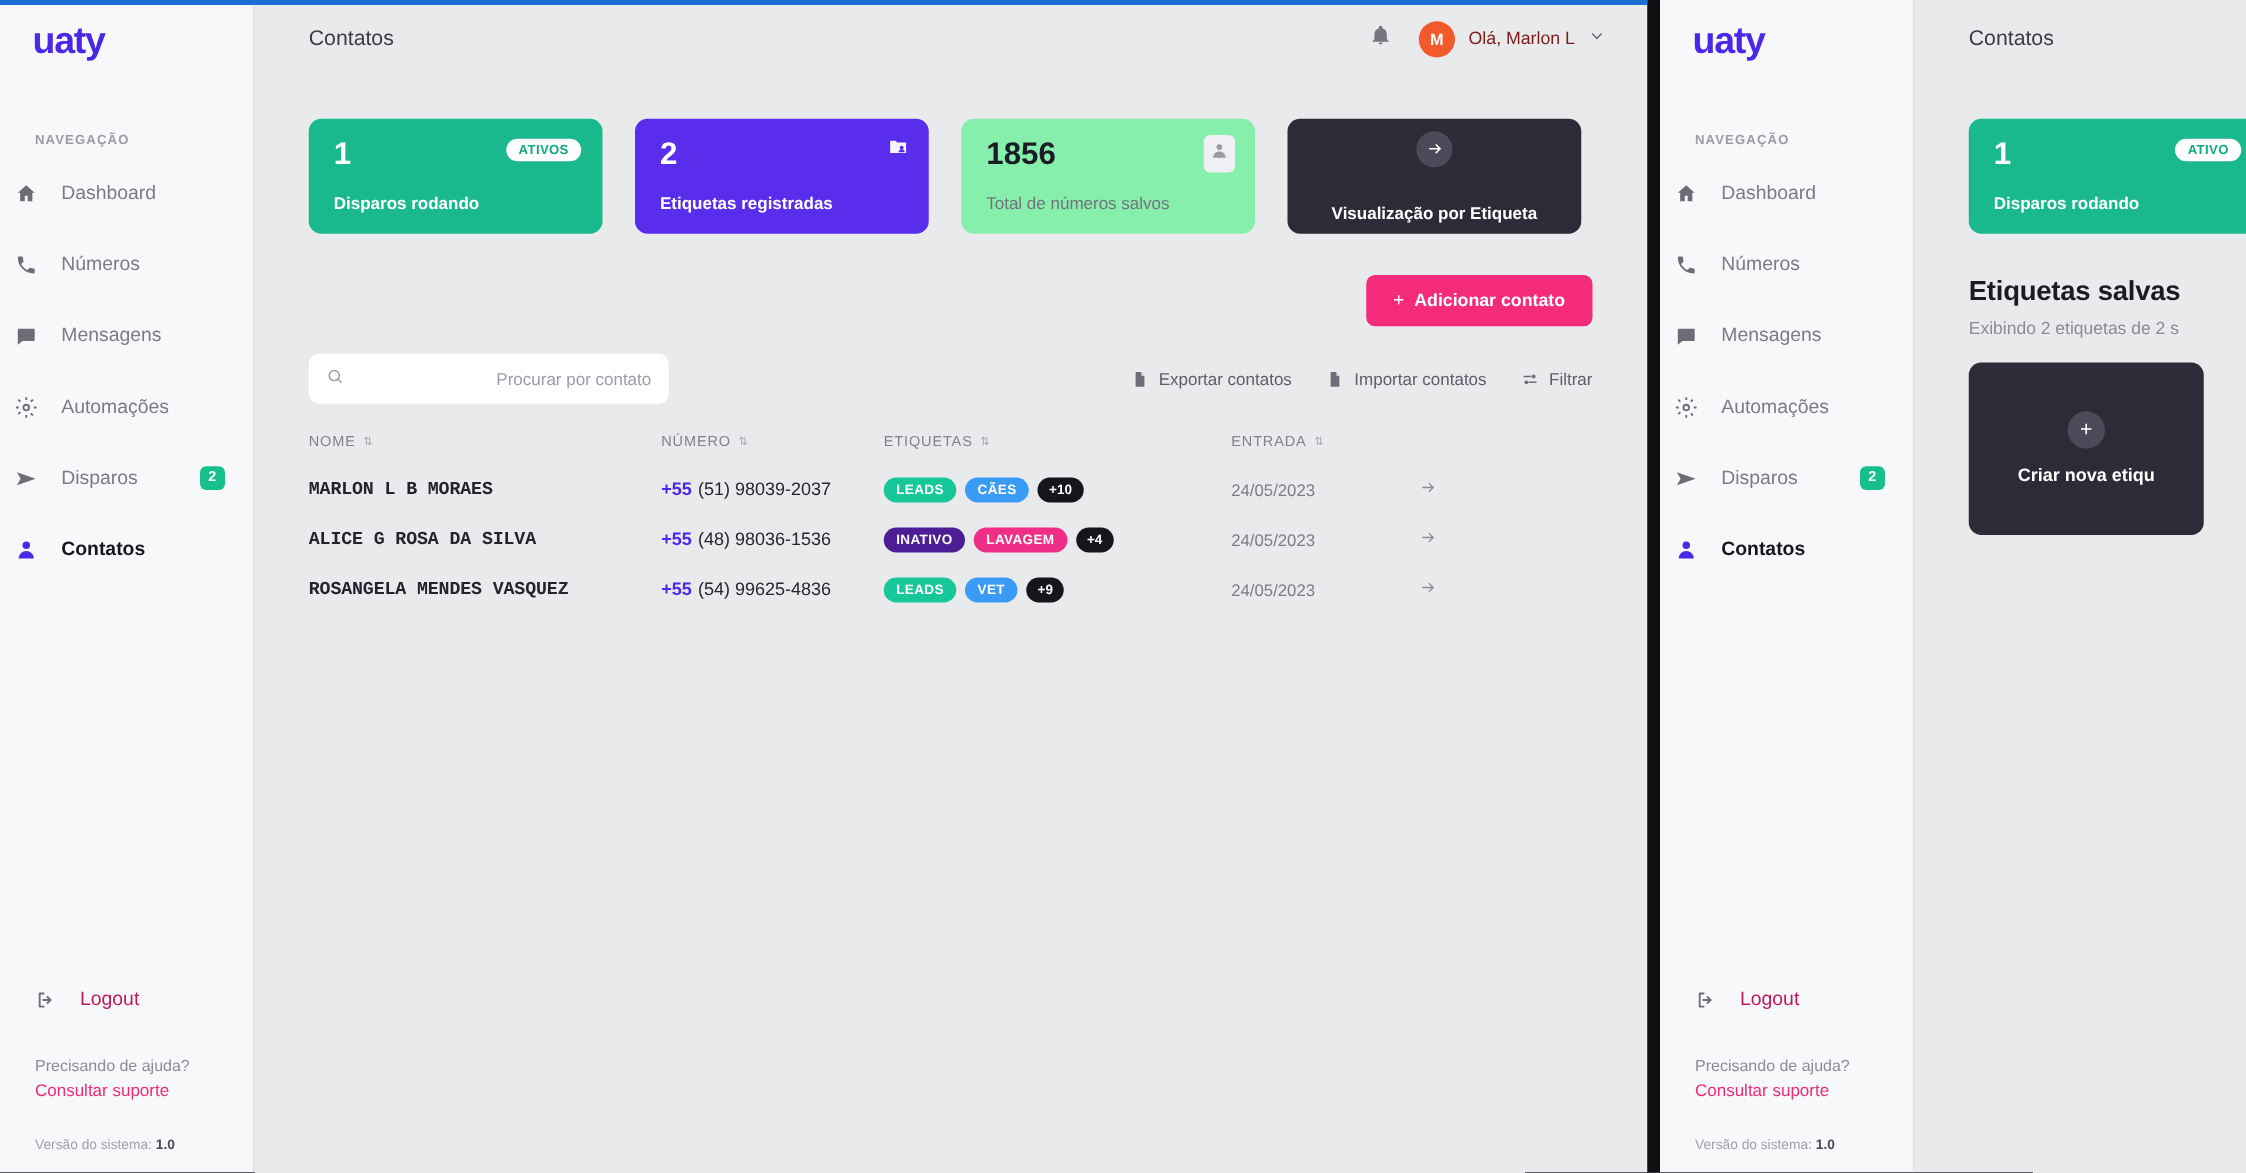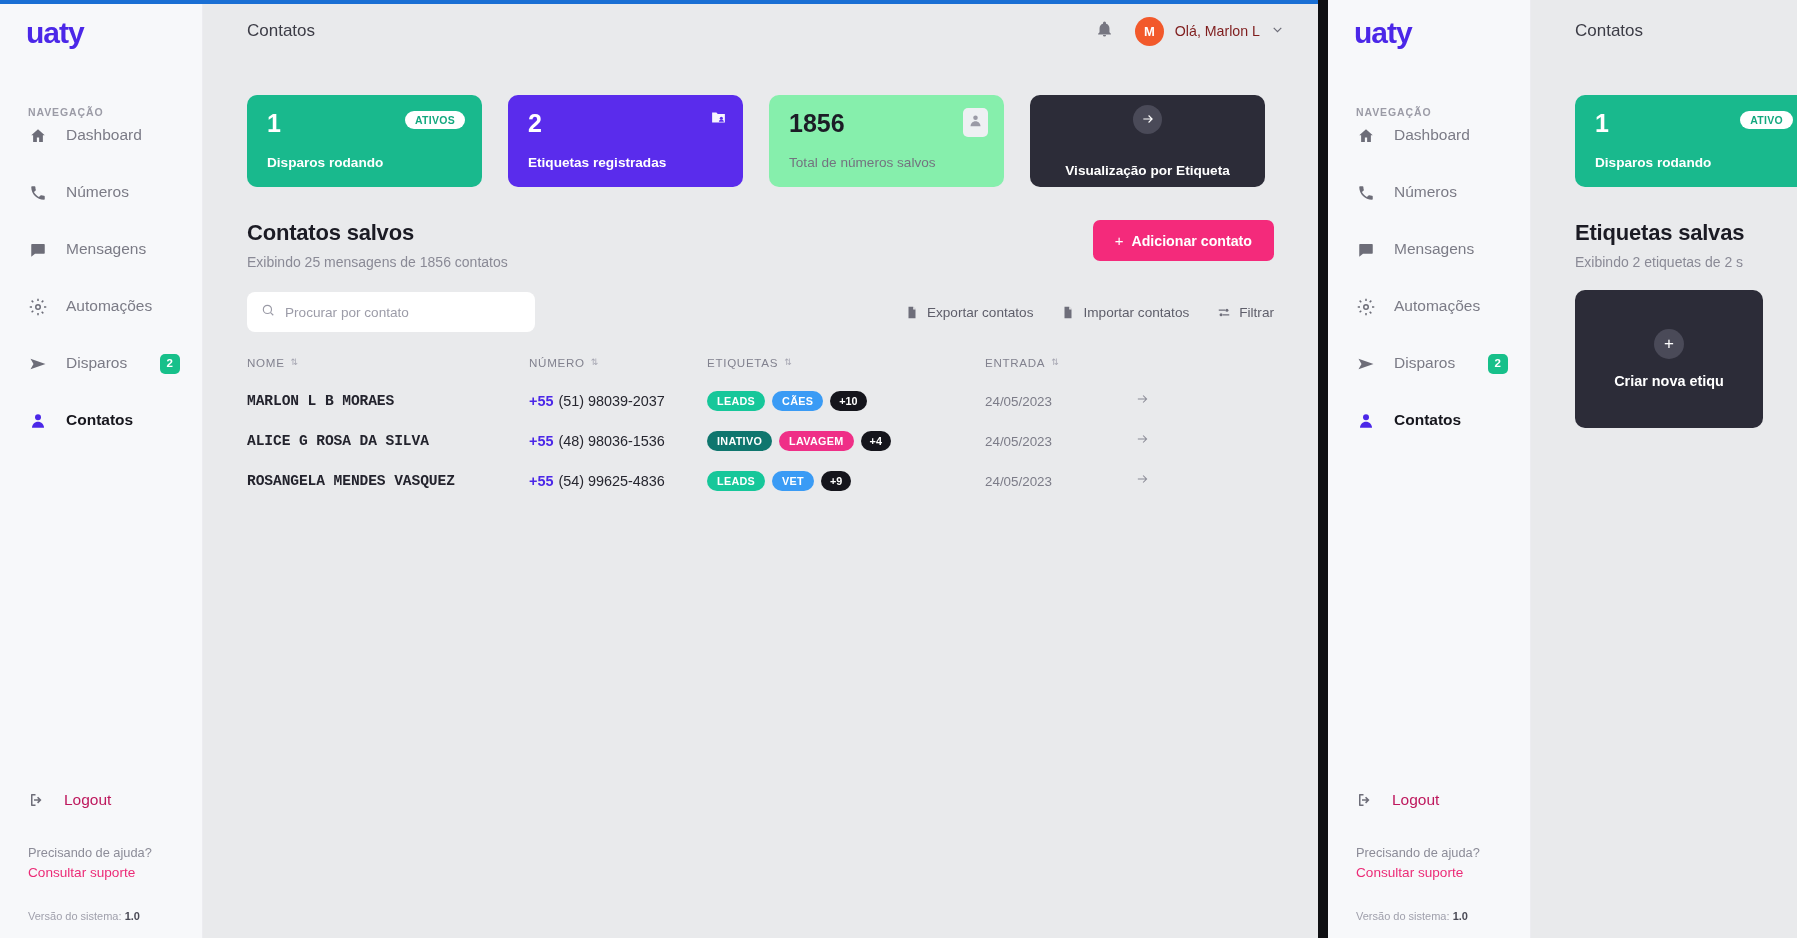--- a/index.html
+++ b/index.html
@@ -26,22 +26,22 @@
     border-right: 1px solid #ececf0;
   }
   .logo-wrap { padding: 18px 0 0 26px; height: 72px; }
   .logo { font-size: 30px; font-weight: 700; color: #4b27e8; letter-spacing: -1px; line-height: 1; }
   .nav-label {
     margin: 34px 0 8px 28px;
     font-size: 10.5px; letter-spacing: 0.9px; color: #9b9ba6; font-weight: 600;
   }
   .nav { display: flex; flex-direction: column; }
   .nav-item {
-    display: flex; align-items: flex-start; gap: 18px;
-    height: 57px; padding: 0 22px 0 28px;
+    display: flex; align-items: center; gap: 18px;
+    height: 57px; padding: 0 22px 0 11px;
     color: #7b7b86; font-size: 15.5px; cursor: pointer;
   }
   .nav-item .ico { width: 20px; height: 20px; display: flex; align-items: center; justify-content: center; flex: none; }
   .nav-item .ico svg { width: 18px; height: 18px; fill: #6d6d78; }
   .nav-item.active { color: #16161d; font-weight: 700; }
   .nav-item.active .ico svg { fill: #4b27e8; }
   .nav-label-txt { flex: 1; white-space: nowrap; }
   .badge-count {
     background: #17c08a; color: #fff; font-size: 11.5px; font-weight: 700;
     border-radius: 5px; padding: 2px 7px; line-height: 1.35;
@@ -120,21 +120,21 @@
 
   
   .toolbar { display: flex; align-items: center; padding: 22px 44px 0 44px; }
   .search {
     width: 288px; height: 40px; background: #fff; border-radius: 8px;
     display: flex; align-items: center; gap: 10px; padding: 0 14px;
   }
   .search svg { width: 14px; height: 14px; stroke: #9a9aa6; fill: none; stroke-width: 2; }
   .search input {
     border: none; outline: none; font-size: 13.6px; color: #0f766e;
-    width: 100%; background: transparent; font-family: "Liberation Sans", sans-serif;
+    width: 100%; background: transparent; font-family: "Liberation Sans", sans-serif; text-align: right;
   }
   .search input::placeholder { color: #9c9ca8; }
   .tool-actions { margin-left: auto; display: flex; align-items: center; gap: 28px; }
   .tool-link { display: flex; align-items: center; gap: 8px; font-size: 13.6px; color: #5e5e6a; cursor: pointer; }
   .tool-link svg { width: 14px; height: 15px; fill: #6e6e7a; }
 
   
   .table { padding: 24px 44px 0 44px; }
   .thead { display: flex; align-items: center; padding-bottom: 12px; }
   .th {
@@ -326,24 +326,20 @@
             <svg viewBox="0 0 24 24">
                 <path d="M4 12h15M13 6l6 6-6 6"></path>
               </svg>
           </span>
           <div class="card-sub">Visualização por Etiqueta</div>
         </div>
 
       </section>
 
       <section class="section-head">
-        <div>
-          <div class="sec-title">Contatos salvos</div>
-          <div class="sec-sub">Exibindo 25 mensagens de 1856 contatos</div>
-        </div>
         <button class="btn-add">
           <span class="plus">+</span>
           <span>Adicionar contato</span>
         </button>
       </section>
 
       <section class="toolbar">
         <div class="search">
           <span>
             <svg viewBox="0 0 24 24">
@@ -412,21 +408,21 @@
               <div class="c-go">
                 <span class="row-go"><svg viewBox="0 0 24 24">
                     <path d="M4 12h15M13 6l6 6-6 6"></path>
                   </svg></span>
               </div>
             </div>
             <div class="trow">
               <div class="c-nome cell-name">ALICE G ROSA DA SILVA</div>
               <div class="c-num cell-num"><span class="cc">+55</span>(48) 98036-1536</div>
               <div class="c-tags tags">
-                <span class="tag" style="background: #0f766e;">INATIVO</span>
+                <span class="tag" style="background: #4c1d95;">INATIVO</span>
                 <span class="tag" style="background: rgb(239, 47, 135);">LAVAGEM</span>
                 <span class="tag-more">+4</span>
               </div>
               <div class="c-ent cell-date">24/05/2023</div>
               <div class="c-go">
                 <span class="row-go"><svg viewBox="0 0 24 24">
                     <path d="M4 12h15M13 6l6 6-6 6"></path>
                   </svg></span>
               </div>
             </div>

